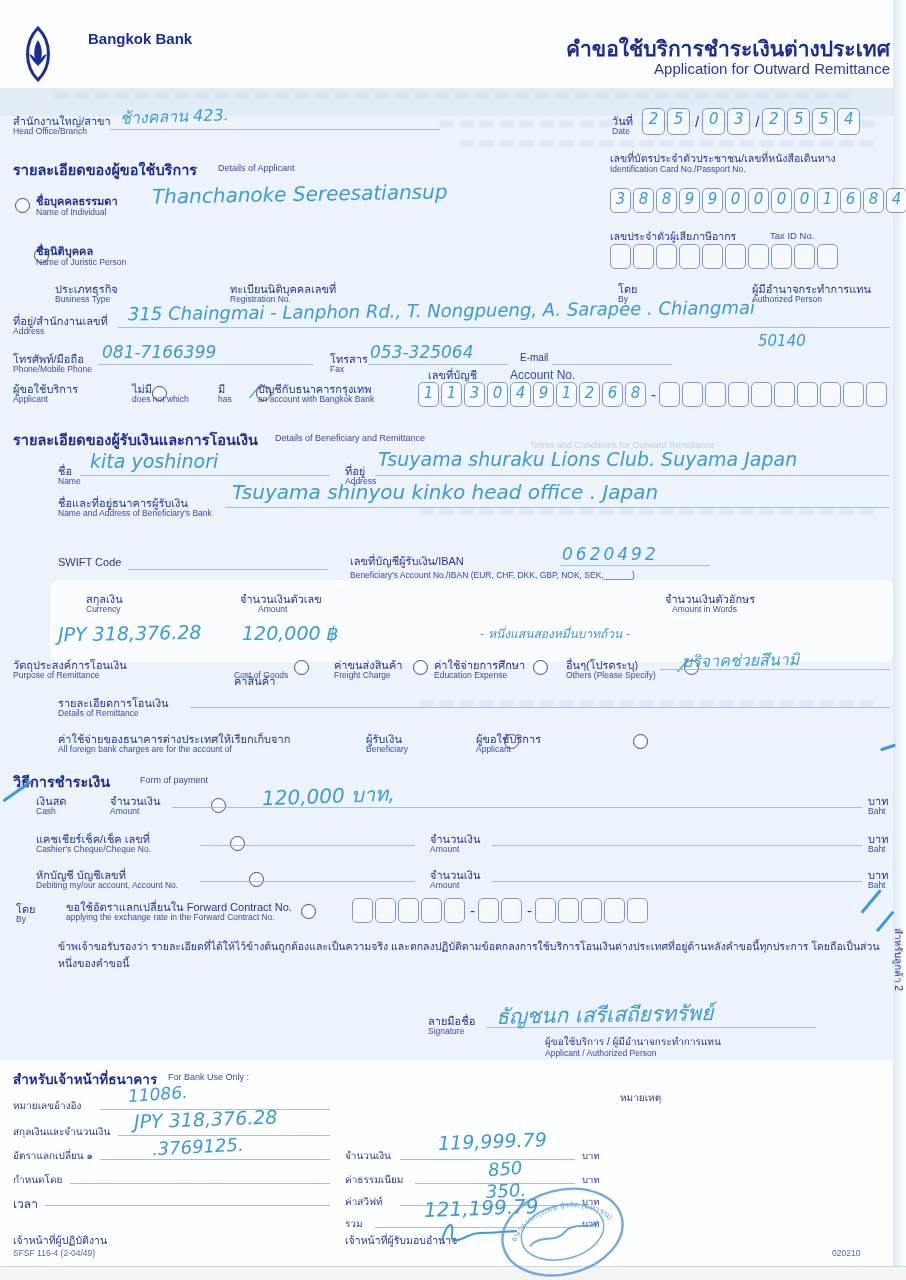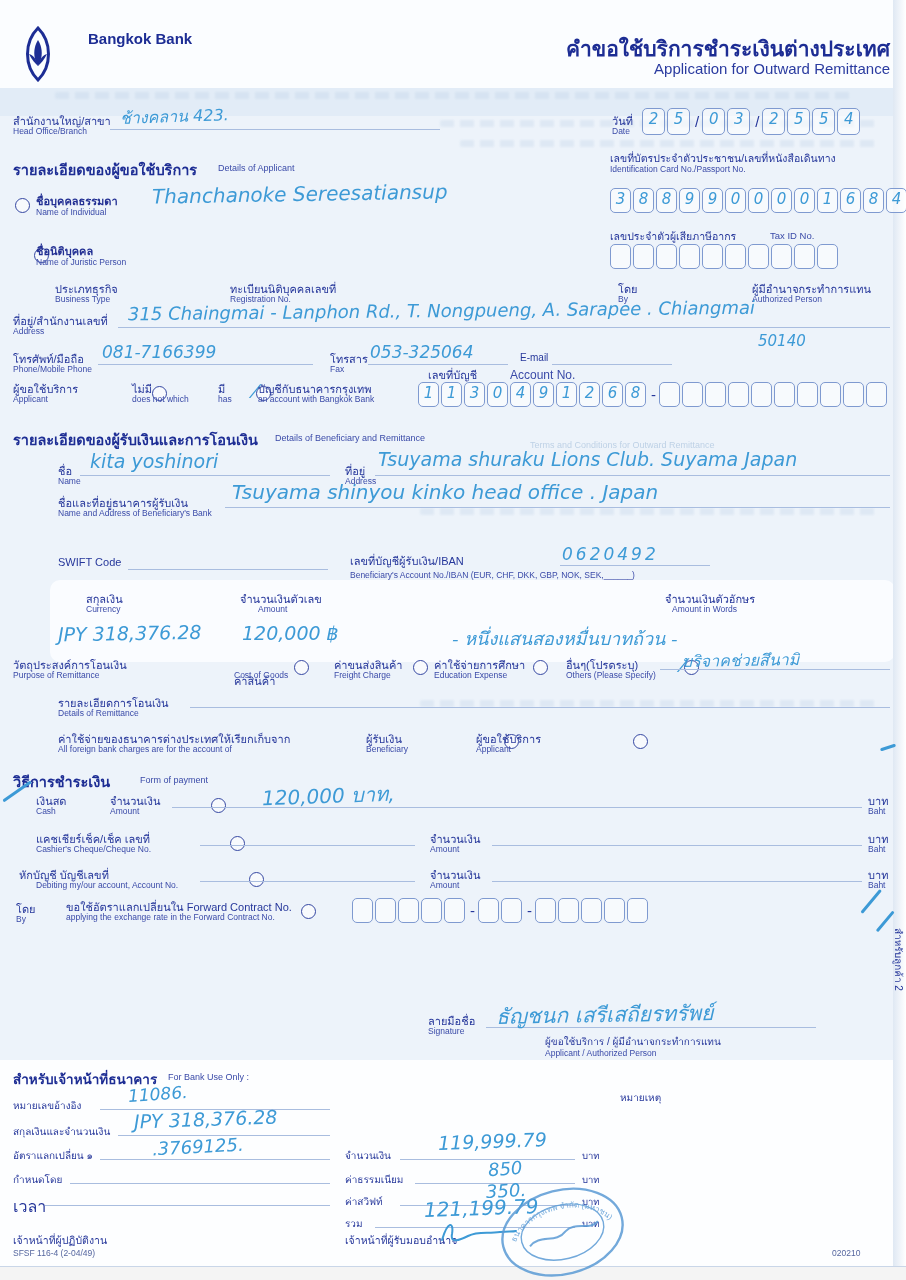--- a/index.html
+++ b/index.html
@@ -169,21 +169,21 @@
   <div class="abs en" style="left:350px;top:570px;">Beneficiary's Account No./IBAN (EUR, CHF, DKK, GBP, NOK, SEK,______)</div>
 
   <div class="abs th" style="left:86px;top:590px;">สกุลเงิน</div>
   <div class="abs en" style="left:86px;top:604px;">Currency</div>
   <div class="abs th" style="left:240px;top:590px;">จำนวนเงินตัวเลข</div>
   <div class="abs en" style="left:258px;top:604px;">Amount</div>
   <div class="abs th" style="left:665px;top:590px;">จำนวนเงินตัวอักษร</div>
   <div class="abs en" style="left:672px;top:604px;">Amount in Words</div>
   <div class="abs hw" style="left:58px;top:622px;font-size:19px;transform:rotate(-1deg);">JPY 318,376.28</div>
   <div class="abs hw" style="left:242px;top:622px;font-size:19px;">120,000 ฿</div>
-  <div class="abs hw" style="left:452px;top:624px;font-size:18px;">- หนึ่งแสนสองหมื่นบาทถ้วน -</div>
+  <div class="abs hw" style="left:480px;top:624px;font-size:12px;">- หนึ่งแสนสองหมื่นบาทถ้วน -</div>
 
   <div class="abs th" style="left:13px;top:656px;">วัตถุประสงค์การโอนเงิน</div>
   <div class="abs en" style="left:13px;top:670px;">Purpose of Remittance</div>
   <span class="radio abs" style="left:216px;top:658px;"></span>
   <div class="abs th" style="left:234px;top:672px;font-family:Liberation Serif, serif;">ค่าสินค้า</div>
   <div class="abs en" style="left:234px;top:670px;">Cost of Goods</div>
   <span class="radio abs" style="left:316px;top:658px;"></span>
   <div class="abs th" style="left:334px;top:656px;">ค่าขนส่งสินค้า</div>
   <div class="abs en" style="left:334px;top:670px;">Freight Charge</div>
   <span class="radio abs" style="left:416px;top:658px;"></span>
@@ -228,41 +228,42 @@
   <div class="abs th" style="left:36px;top:830px;">แคชเชียร์เช็ค/เช็ค   เลขที่</div>
   <div class="abs en" style="left:36px;top:844px;">Cashier's Cheque/Cheque No.</div>
   <div class="ul" style="left:200px;top:844px;width:215px;"></div>
   <div class="abs th" style="left:430px;top:830px;">จำนวนเงิน</div>
   <div class="abs en" style="left:430px;top:844px;">Amount</div>
   <div class="ul" style="left:492px;top:844px;width:370px;"></div>
   <div class="abs th" style="left:868px;top:830px;">บาท</div>
   <div class="abs en" style="left:868px;top:844px;">Baht</div>
 
   <span class="radio abs" style="left:16px;top:870px;"></span>
-  <div class="abs th" style="left:19px;top:866px;">หักบัญชี        บัญชีเลขที่</div>
+  <div class="abs th" style="left:36px;top:866px;">หักบัญชี        บัญชีเลขที่</div>
   <div class="abs en" style="left:36px;top:880px;">Debiting my/our account, Account No.</div>
   <div class="ul" style="left:200px;top:880px;width:215px;"></div>
   <div class="abs th" style="left:430px;top:866px;">จำนวนเงิน</div>
   <div class="abs en" style="left:430px;top:880px;">Amount</div>
   <div class="ul" style="left:492px;top:880px;width:370px;"></div>
   <div class="abs th" style="left:868px;top:866px;">บาท</div>
   <div class="abs en" style="left:868px;top:880px;">Baht</div>
 
   <div class="abs th" style="left:16px;top:900px;">โดย</div>
   <div class="abs en" style="left:16px;top:914px;">By</div>
   <span class="radio abs" style="left:48px;top:902px;"></span>
   <div class="abs th" style="left:66px;top:898px;">ขอใช้อัตราแลกเปลี่ยนใน Forward Contract No.</div>
   <div class="abs en" style="left:66px;top:912px;">applying the exchange rate in the Forward Contract No.</div>
   <div class="abs" style="left:352px;top:898px;">
     <span class="bx"></span><span class="bx"></span><span class="bx"></span><span class="bx"></span><span class="bx"></span><span class="sep">-</span><span class="bx"></span><span class="bx"></span><span class="sep">-</span><span class="bx"></span><span class="bx"></span><span class="bx"></span><span class="bx"></span><span class="bx"></span>
   </div>
   <div class="stroke" style="left:856px;top:900px;width:30px;height:2.5px;transform:rotate(-50deg);"></div>
   <div class="stroke" style="left:872px;top:920px;width:26px;height:2.5px;transform:rotate(-50deg);"></div>
 
   
+  <div class="abs" style="left:58px;top:938px;width:828px;white-space:normal;font-size:10.5px;color:#26379b;">ข้าพเจ้าขอรับรองว่า รายละเอียดที่ได้ให้ไว้ข้างต้นถูกต้องและเป็นความจริง และตกลงปฏิบัติตามข้อตกลงการใช้บริการโอนเงินต่างประเทศที่อยู่ด้านหลังคำขอนี้ทุกประการ โดยถือเป็นส่วนหนึ่งของคำขอนี้</div>
 
   
   <div class="abs vert" style="left:891px;top:928px;height:120px;">สำหรับลูกค้า 2</div>
 
   
   <div class="abs th" style="left:428px;top:1012px;">ลายมือชื่อ</div>
   <div class="abs en" style="left:428px;top:1026px;">Signature</div>
   <div class="ul" style="left:486px;top:1026px;width:330px;"></div>
   <div class="abs hw" style="left:496px;top:998px;font-size:21px;transform:rotate(-1deg);">ธัญชนก   เสรีเสถียรทรัพย์</div>
   <div class="abs th" style="left:545px;top:1034px;font-size:10px;">ผู้ขอใช้บริการ / ผู้มีอำนาจกระทำการแทน</div>
@@ -289,21 +290,21 @@
   <div class="abs hw" style="left:438px;top:1130px;font-size:19px;transform:rotate(-2deg);">119,999.79</div>
   <div class="abs th" style="left:582px;top:1148px;font-size:9.5px;">บาท</div>
 
   <div class="abs th" style="left:13px;top:1172px;font-size:10px;">กำหนดโดย</div>
   <div class="ul" style="left:70px;top:1182px;width:260px;"></div>
   <div class="abs th" style="left:345px;top:1172px;font-size:10px;">ค่าธรรมเนียม</div>
   <div class="ul" style="left:415px;top:1182px;width:160px;"></div>
   <div class="abs hw" style="left:488px;top:1158px;font-size:18px;transform:rotate(-4deg);">850</div>
   <div class="abs th" style="left:582px;top:1172px;font-size:9.5px;">บาท</div>
 
-  <div class="abs th" style="left:13px;top:1194px;font-size:16px;">เวลา</div>
+  <div class="abs th" style="left:13px;top:1194px;font-size:12px;">เวลา</div>
   <div class="ul" style="left:45px;top:1204px;width:285px;"></div>
   <div class="abs th" style="left:345px;top:1194px;font-size:10px;">ค่าสวิฟท์</div>
   <div class="ul" style="left:400px;top:1204px;width:175px;"></div>
   <div class="abs hw" style="left:486px;top:1180px;font-size:18px;transform:rotate(-3deg);">350.</div>
   <div class="abs th" style="left:582px;top:1194px;font-size:9.5px;">บาท</div>
 
   <div class="abs th" style="left:345px;top:1216px;font-size:10px;">รวม</div>
   <div class="ul" style="left:375px;top:1226px;width:200px;"></div>
   <div class="abs hw" style="left:424px;top:1196px;font-size:20px;transform:rotate(-2deg);">121,199.79</div>
   <div class="abs th" style="left:582px;top:1216px;font-size:9.5px;">บาท</div>

